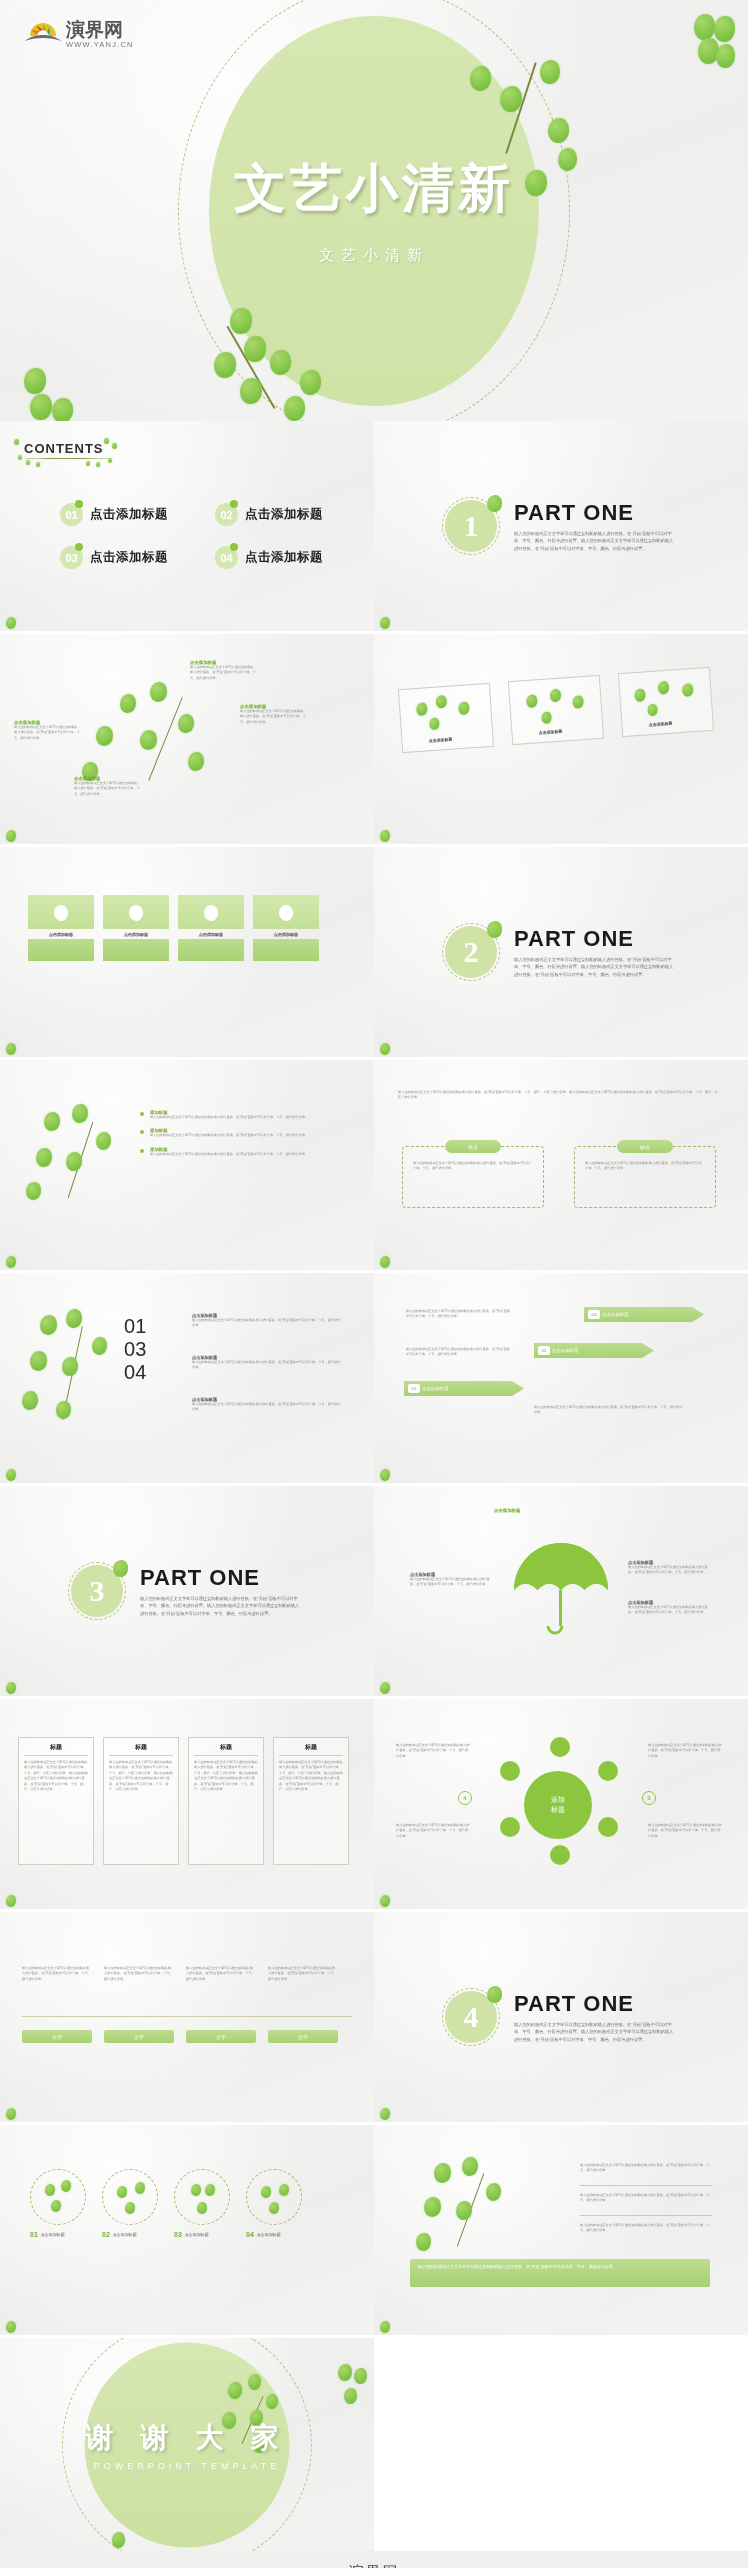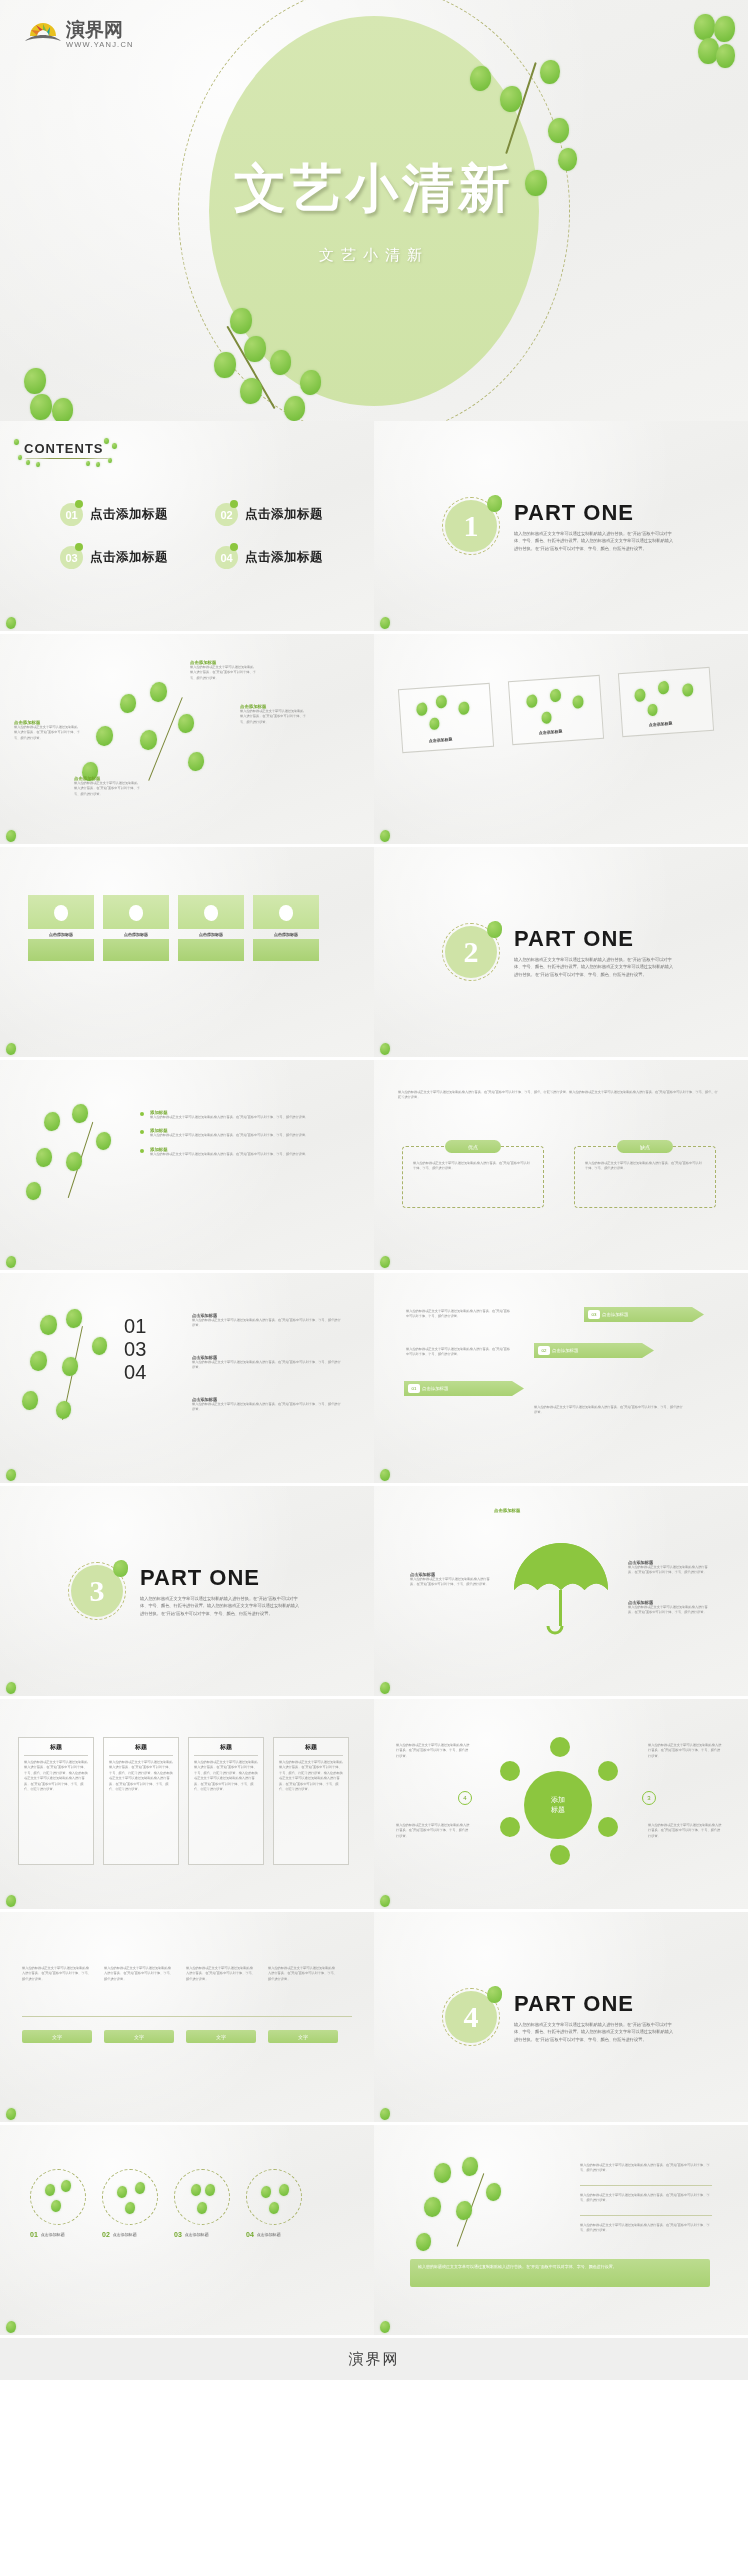--- a/index.html
+++ b/index.html
@@ -671,18 +671,39 @@
       <div class="bar" style="position:absolute;left:206px;top:90px;width:132px;"></div>
       <div class="tiny3" style="position:absolute;left:206px;top:98px;width:132px;">输入您的标题或正文文字草可以通过复制黏贴输入进行替换。在“开始”面板中可以对字体、字号、颜色进行设置。</div>
 
       <div class="gbox" style="position:absolute;left:36px;top:134px;width:300px;height:28px;border-radius:2px;padding:5px 8px;">
         <div style="font-size:4px;color:#fff;line-height:1.6;">输入您的标题或正文文字草可以通过复制黏贴输入进行替换。在“开始”面板中可以对字体、字号、颜色进行设置。</div>
       </div>
       <div class="leaf" style="left:6px;top:196px;width:10px;height:12px;"></div>
     </div>
   </div>
 
+  <div class="slide" style="width:374px;height:213px;">
+    <div class="e-dash"></div>
+    <div class="e-circle"></div>
+    <div>
+      <div class="stem" style="left:252px;top:56px;width:1.2px;height:52px;transform:rotate(24deg);"></div>
+      <div class="leaf" style="left:228px;top:44px;width:14px;height:17px;"></div>
+      <div class="leaf" style="left:248px;top:36px;width:13px;height:16px;"></div>
+      <div class="leaf" style="left:222px;top:74px;width:14px;height:17px;"></div>
+      <div class="leaf" style="left:250px;top:72px;width:13px;height:16px;"></div>
+      <div class="leaf" style="left:266px;top:56px;width:12px;height:15px;"></div>
+      <div class="leaf" style="left:254px;top:100px;width:12px;height:15px;"></div>
+    </div>
+    <div>
+      <div class="leaf" style="left:338px;top:26px;width:14px;height:17px;"></div>
+      <div class="leaf" style="left:354px;top:30px;width:13px;height:16px;"></div>
+      <div class="leaf" style="left:344px;top:50px;width:13px;height:16px;"></div>
+    </div>
+    <div class="leaf" style="left:112px;top:194px;width:13px;height:16px;"></div>
+    <div class="e-title">谢 谢 大 家</div>
+    <div class="e-sub">POWERPOINT TEMPLATE</div>
+  </div>
 
   <div class="footer">
     <span>演界网</span>
   </div>
 
 </div>
 
 </body></html>

